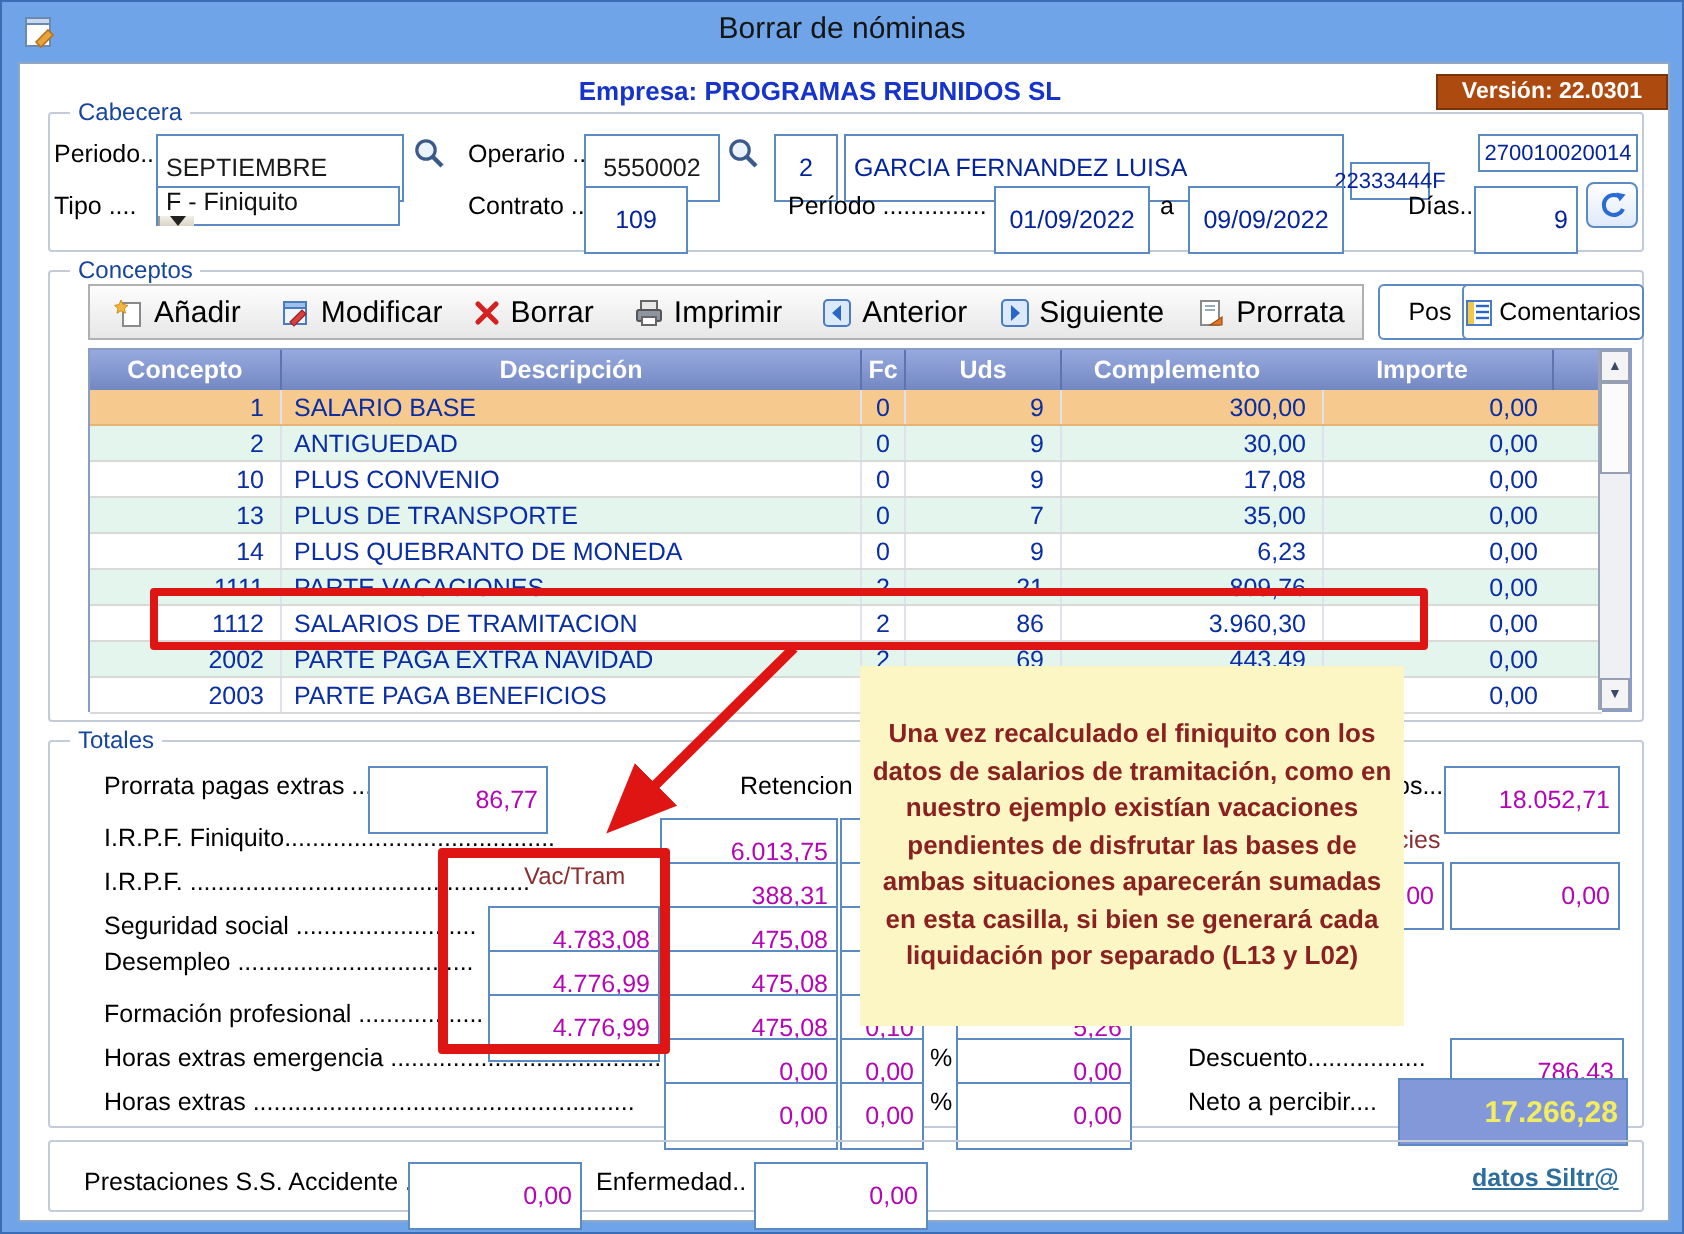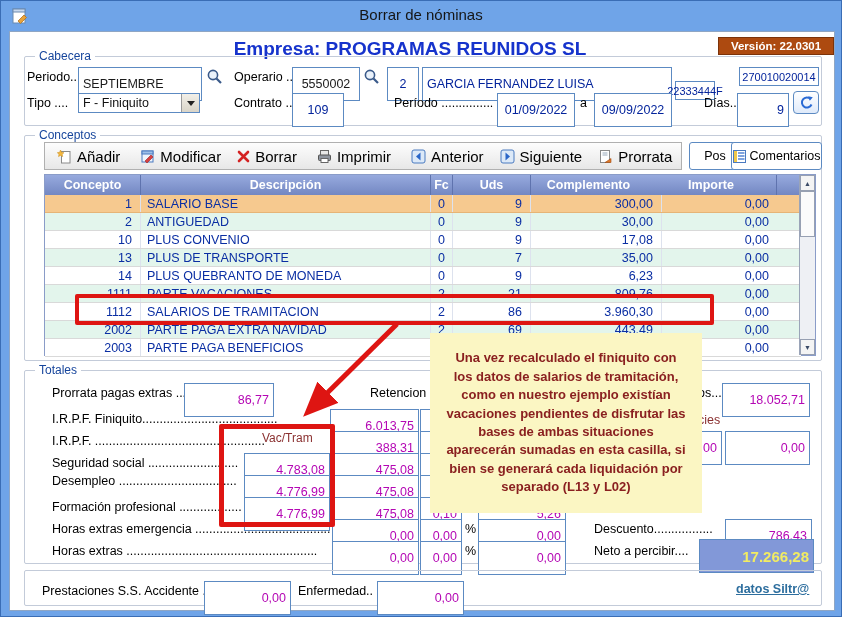--- a/index.html
+++ b/index.html
@@ -13,21 +13,21 @@
   .lbl.maroon{color:#8a3030;}
   .fld{position:absolute;background:#fff;border:1px solid #5c8ac2;height:19px;font-size:12.5px;color:#04249c;padding:16px 4px;display:flex;align-items:center;box-sizing:border-box;white-space:nowrap;}
   .fld.right{justify-content:flex-end;}
   .fld.center{justify-content:center;}
   .fld.mag{color:#b407b4;}
   .fld.dark{color:#1a1a1a;}
   .fld.small{font-size:11px;padding:0 2px;}
   .fld.neto{background:#8298d8;color:#f2ec62;font-weight:bold;font-size:15px;height:21px;}
   .fieldset{position:absolute;border:1px solid #c3cbd9;border-radius:2px;box-sizing:border-box;}
   .fieldset .legend{position:absolute;top:-8px;left:10px;background:#fff;padding:0 4px;font-size:12px;color:#16459c;}
-  .empresa{position:absolute;left:200px;top:6px;width:400px;text-align:center;font-size:19px;font-weight:bold;color:#1633cc;}
+  .empresa{position:absolute;left:200px;top:6px;width:400px;text-align:center;font-size:13px;font-weight:bold;color:#1633cc;}
   .version{position:absolute;left:708px;top:5px;width:116px;height:18px;background:#ad4a10;color:#fff;font-size:11.5px;font-weight:bold;display:flex;align-items:center;justify-content:center;border:1px solid #7c330a;box-sizing:border-box;}
   
   .toolbar{position:absolute;left:34px;top:110px;width:638px;height:28px;border:1px solid #b0b0b0;background:linear-gradient(#fdfdfd,#e7e7e7);display:flex;align-items:center;padding:0 4px;box-sizing:border-box;}
   .tbtn{display:flex;align-items:center;gap:5px;font-size:15px;color:#000;padding:0 8px;height:24px;cursor:default;}
   .tsep{width:1px;height:20px;background:#bdbdbd;margin:0 2px;}
   .sqbtn{position:absolute;border:1px solid #5c8ac2;border-radius:3px;background:#fff;font-size:12.5px;color:#000;display:flex;align-items:center;justify-content:center;gap:4px;box-sizing:border-box;}
   
   .tbl{position:absolute;left:34px;top:142px;width:772px;height:182px;border:1px solid #8a9cc8;box-sizing:border-box;background:#fff;}
   .thead{display:flex;height:20px;background:linear-gradient(#97aade,#7387c2);color:#fff;font-weight:bold;font-size:12.5px;width:756px;}
   .th{display:flex;align-items:center;justify-content:center;border-right:1px solid #5f73ae;box-sizing:border-box;}
@@ -36,21 +36,21 @@
   .row.sel{background:#f6c98f;border-bottom-color:#e6b477;}
   .cell{height:100%;display:flex;align-items:center;border-right:1px solid #dde2ee;box-sizing:border-box;overflow:hidden;}
   .ar{justify-content:flex-end;padding-right:8px;}
   .ac{justify-content:center;}
   .al{justify-content:flex-start;padding-left:6px;}
   .c0{width:96px;}.c1{width:290px;}.c2{width:22px;}.c3{width:78px;}.c4{width:131px;}.c5{width:115px;border-right:none;}
   .scroll{position:absolute;right:0;top:0;width:16px;height:180px;background:#eef0f4;border-left:1px solid #9aa4b8;box-sizing:border-box;}
   .sbtn{position:absolute;left:0;width:15px;height:16px;background:#f4f4f4;border:1px solid #97a0b2;box-sizing:border-box;display:flex;align-items:center;justify-content:center;font-size:7px;color:#3a4a66;}
   .sthumb{position:absolute;left:0;top:16px;width:15px;height:46px;background:#fbfbfb;border:1px solid #97a0b2;box-sizing:border-box;}
   
-  .note{position:absolute;left:420px;top:301px;width:272px;height:180px;background:#fbf6c3;color:#8a2020;font-weight:bold;font-size:13px;line-height:1.42;text-align:center;display:flex;align-items:center;z-index:20;padding:0 16px;box-sizing:border-box;}
+  .note{position:absolute;left:420px;top:301px;width:272px;height:180px;background:#fbf6c3;color:#8a2020;font-weight:bold;font-size:13px;line-height:1.42;text-align:center;display:flex;align-items:center;z-index:20;padding:0 5px;box-sizing:border-box;}
   .redrect{position:absolute;border:4px solid #de1512;z-index:30;box-sizing:border-box;border-radius:2px;background:transparent;pointer-events:none;}
   .arrow-svg{position:absolute;left:0;top:0;width:826px;height:580px;z-index:28;pointer-events:none;}
   .dd{position:absolute;border:1px solid #5c8ac2;background:#fff;height:20px;display:flex;box-sizing:border-box;}
   .dd .dd-text{flex:1;font-size:12.5px;color:#111;display:flex;align-items:center;padding-left:4px;}
   .dd .dd-btn{width:17px;background:linear-gradient(#f2efe8,#d9d4c8);border-left:1px solid #9a9a9a;display:flex;align-items:center;justify-content:center;}
   .tri{width:0;height:0;border-left:4px solid transparent;border-right:4px solid transparent;border-top:5px solid #222;}
   .link{position:absolute;font-size:12.5px;font-weight:bold;color:#2d6e9e;text-decoration:underline;white-space:nowrap;}
   .undo-btn{position:absolute;width:26px;height:23px;border:1px solid #5c8ac2;border-radius:4px;background:linear-gradient(#ffffff,#dfeafa);display:flex;align-items:center;justify-content:center;box-sizing:border-box;}
   .pct{position:absolute;font-size:12.5px;color:#000;}
 </style>
@@ -88,21 +88,21 @@
     <svg class="abs" style="left:353px;top:36px;" width="17" height="17" viewBox="0 0 17 17">
       <circle cx="7" cy="7" r="4.6" fill="#eaf2fb" stroke="#3a5a8a" stroke-width="1.6"></circle>
       <line x1="10.5" y1="10.5" x2="15" y2="15" stroke="#3a5a8a" stroke-width="2.2"></line>
     </svg>
     <div class="fld center" style="left:377px;top:35px;width:32px;">2</div>
     <div class="fld" style="left:412px;top:35px;width:250px;">GARCIA  FERNANDEZ LUISA</div>
     <div class="fld center small" style="left:665px;top:49px;width:40px;">22333444F</div>
     <div class="fld center small" style="left:729px;top:35px;width:80px;">270010020014</div>
 
     <div class="lbl" style="left:17px;top:64px;">Tipo ....</div>
-    <div class="dd" style="left:68px;top:61px;width:122px;">
+    <div class="dd" style="left:68px;top:61px;width:122px;flex-direction:column;">
       <div class="dd-text">F - Finiquito</div>
       <div class="dd-btn">
           <div class="tri"></div>
         </div>
     </div>
     <div class="lbl" style="left:224px;top:64px;">Contrato ..</div>
     <div class="fld center" style="left:282px;top:61px;width:52px;">109</div>
     <div class="lbl" style="left:384px;top:64px;">Período ...............</div>
     <div class="fld center" style="left:487px;top:61px;width:78px;">01/09/2022</div>
     <div class="lbl" style="left:570px;top:64px;">a</div>

